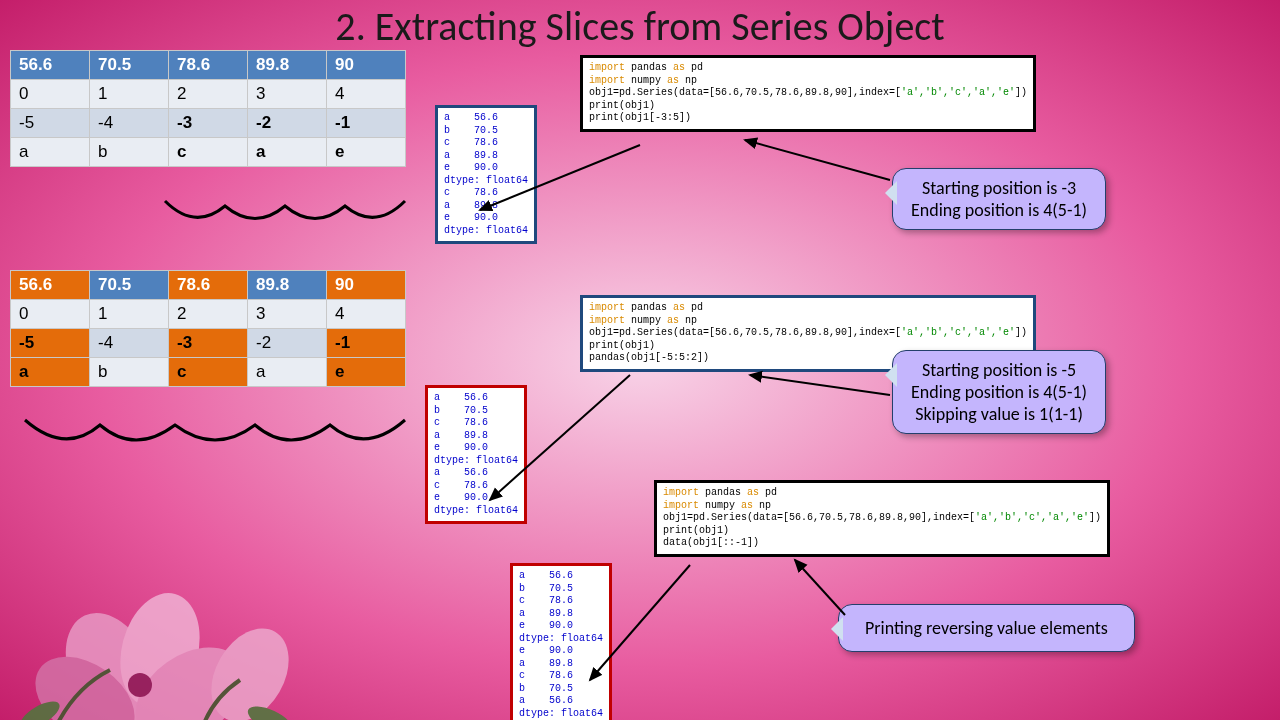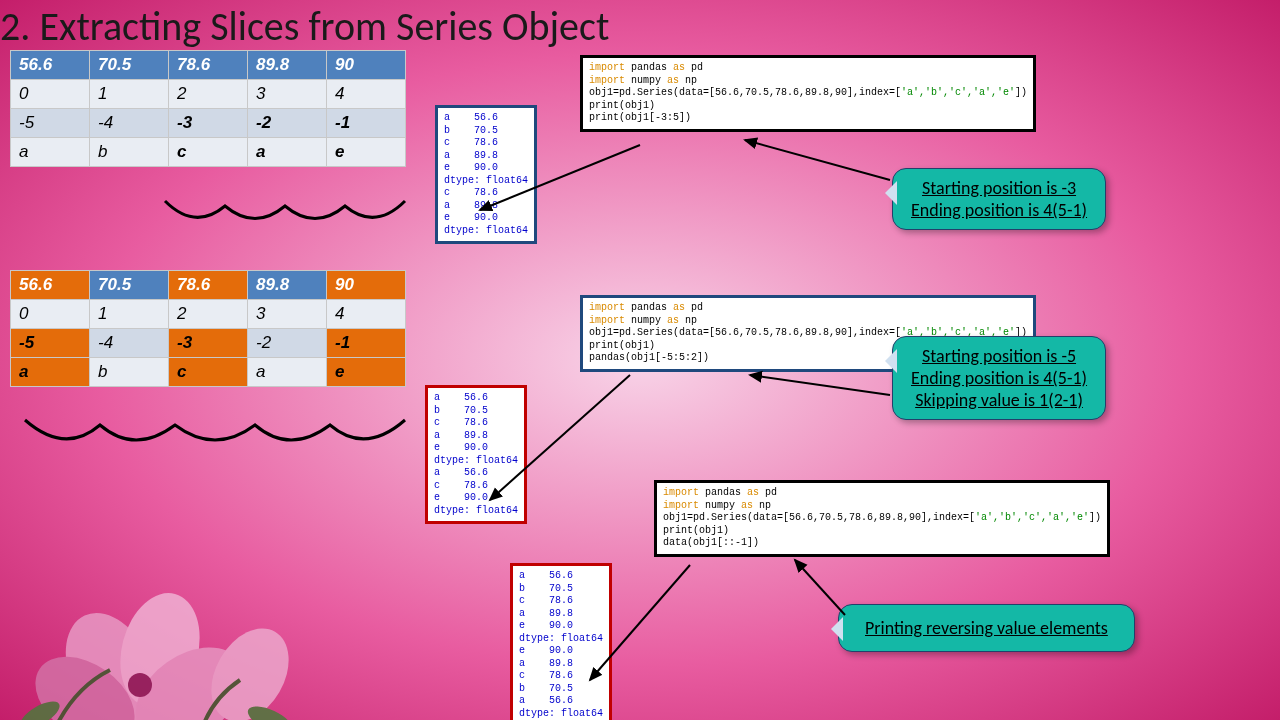--- a/index.html
+++ b/index.html
@@ -6,29 +6,29 @@
   margin: 0;
   width: 1280px;
   height: 720px;
   background: radial-gradient(ellipse at center, #f8d4e8 0%, #e85ca0 60%, #c41e6a 100%);
   font-family: "Segoe UI", Arial, sans-serif;
   position: relative;
   overflow: hidden;
 }
 .title {
   font-size: 40px;
+  text-align: center;
   color: #1a1a1a;
   padding-top: 2px;
   font-family: "Calibri", sans-serif;
 }
 .tbl {
   border-collapse: collapse;
   position: absolute;
   font-size: 17px;
-  font-style: italic;
 }
 .tbl td {
   border: 1px solid #c8c8c8;
   padding: 3px 8px;
   width: 62px;
   height: 22px;
 }
 .hd { background: #4f81bd; color: #fff; font-weight: bold; }
 .alt1 { background: #e9edf3; }
 .alt2 { background: #d0d9e6; }
@@ -42,29 +42,28 @@
   padding: 4px 6px;
   line-height: 1.25;
   white-space: pre;
 }
 .code-border-black { border: 3px solid #000; }
 .code-border-navy { border: 3px solid #1f497d; }
 .out-blue { border: 3px solid #1f497d; color: #0000cc; }
 .out-red { border: 3px solid #c00000; color: #0000cc; }
 .callout {
   position: absolute;
-  background: #14b8a6;
+  background: #c4b5fd;
   border: 1.5px solid #243f6b;
   border-radius: 14px;
   padding: 8px 18px;
   font-size: 18px;
   text-align: center;
   box-shadow: 3px 3px 6px rgba(0,0,0,.3);
   font-family: "Calibri", sans-serif;
-  text-decoration: underline;
 }
 .callout::before {
   content: "";
   position: absolute;
   left: -20px;
   top: 12px;
   border: 12px solid transparent;
   border-right-color: #d0e0f0;
 }
 .kw-orange { color: #d98a00; }
@@ -191,24 +190,24 @@
 b    70.5
 c    78.6
 a    89.8
 e    90.0
 dtype: float64
 a    56.6
 c    78.6
 e    90.0
 dtype: float64</div>
 
-<div class="callout" style="left:892px; top:336px;">
+<div class="callout" style="left:892px; top:350px;">
 <div>Starting position is -5</div>
 <div>Ending position is 4(5-1)</div>
-<div>Skipping value is 1(2-1)</div>
+<div>Skipping value is 1(1-1)</div>
 </div>
 
 <div class="code-box code-border-black" style="left:654px; top:480px;"><span class="kw-orange">import</span><span> pandas </span><span class="kw-orange">as</span><span> pd</span>
 <span class="kw-orange">import</span><span> numpy </span><span class="kw-orange">as</span><span> np</span>
 <span>obj1=pd.Series(data=[56.6,70.5,78.6,89.8,90],index=[</span><span class="kw-green">'a','b','c','a','e'</span><span>])</span>
 <span>print(obj1)</span>
 <span>data(obj1[::-1])</span></div>
 
 <div class="code-box out-red" style="left:510px; top:563px;">a    56.6
 b    70.5

